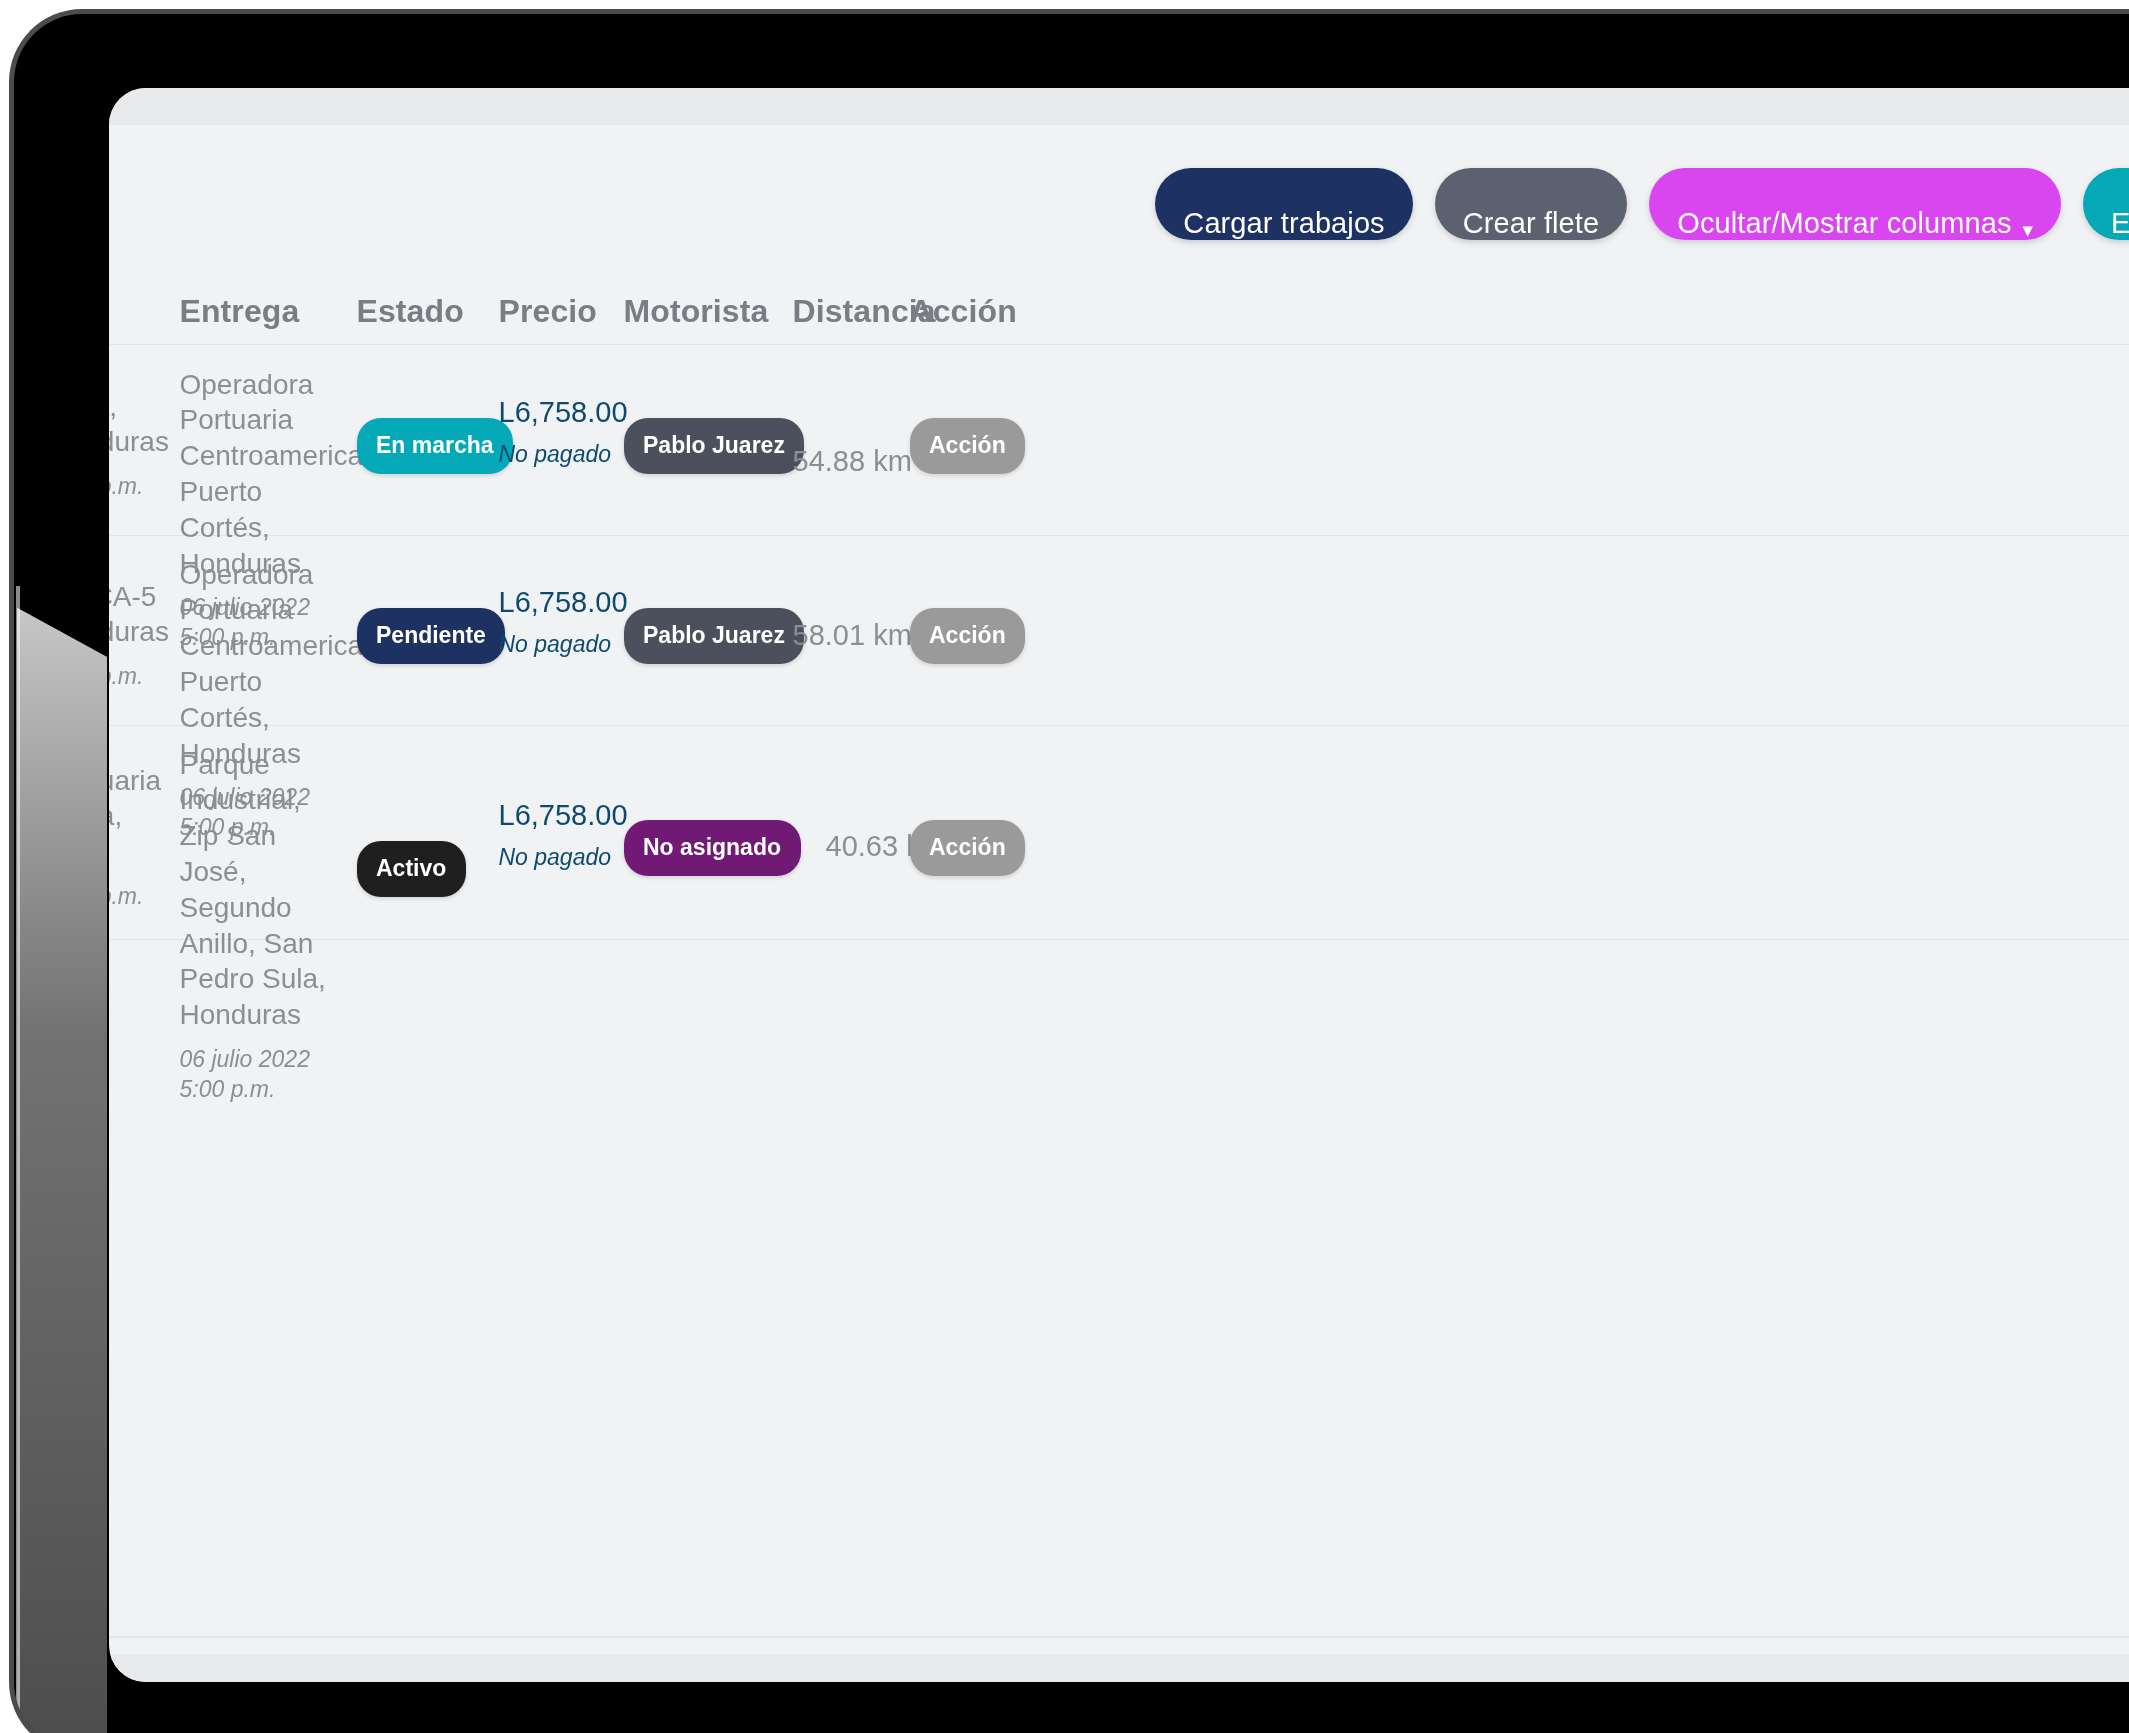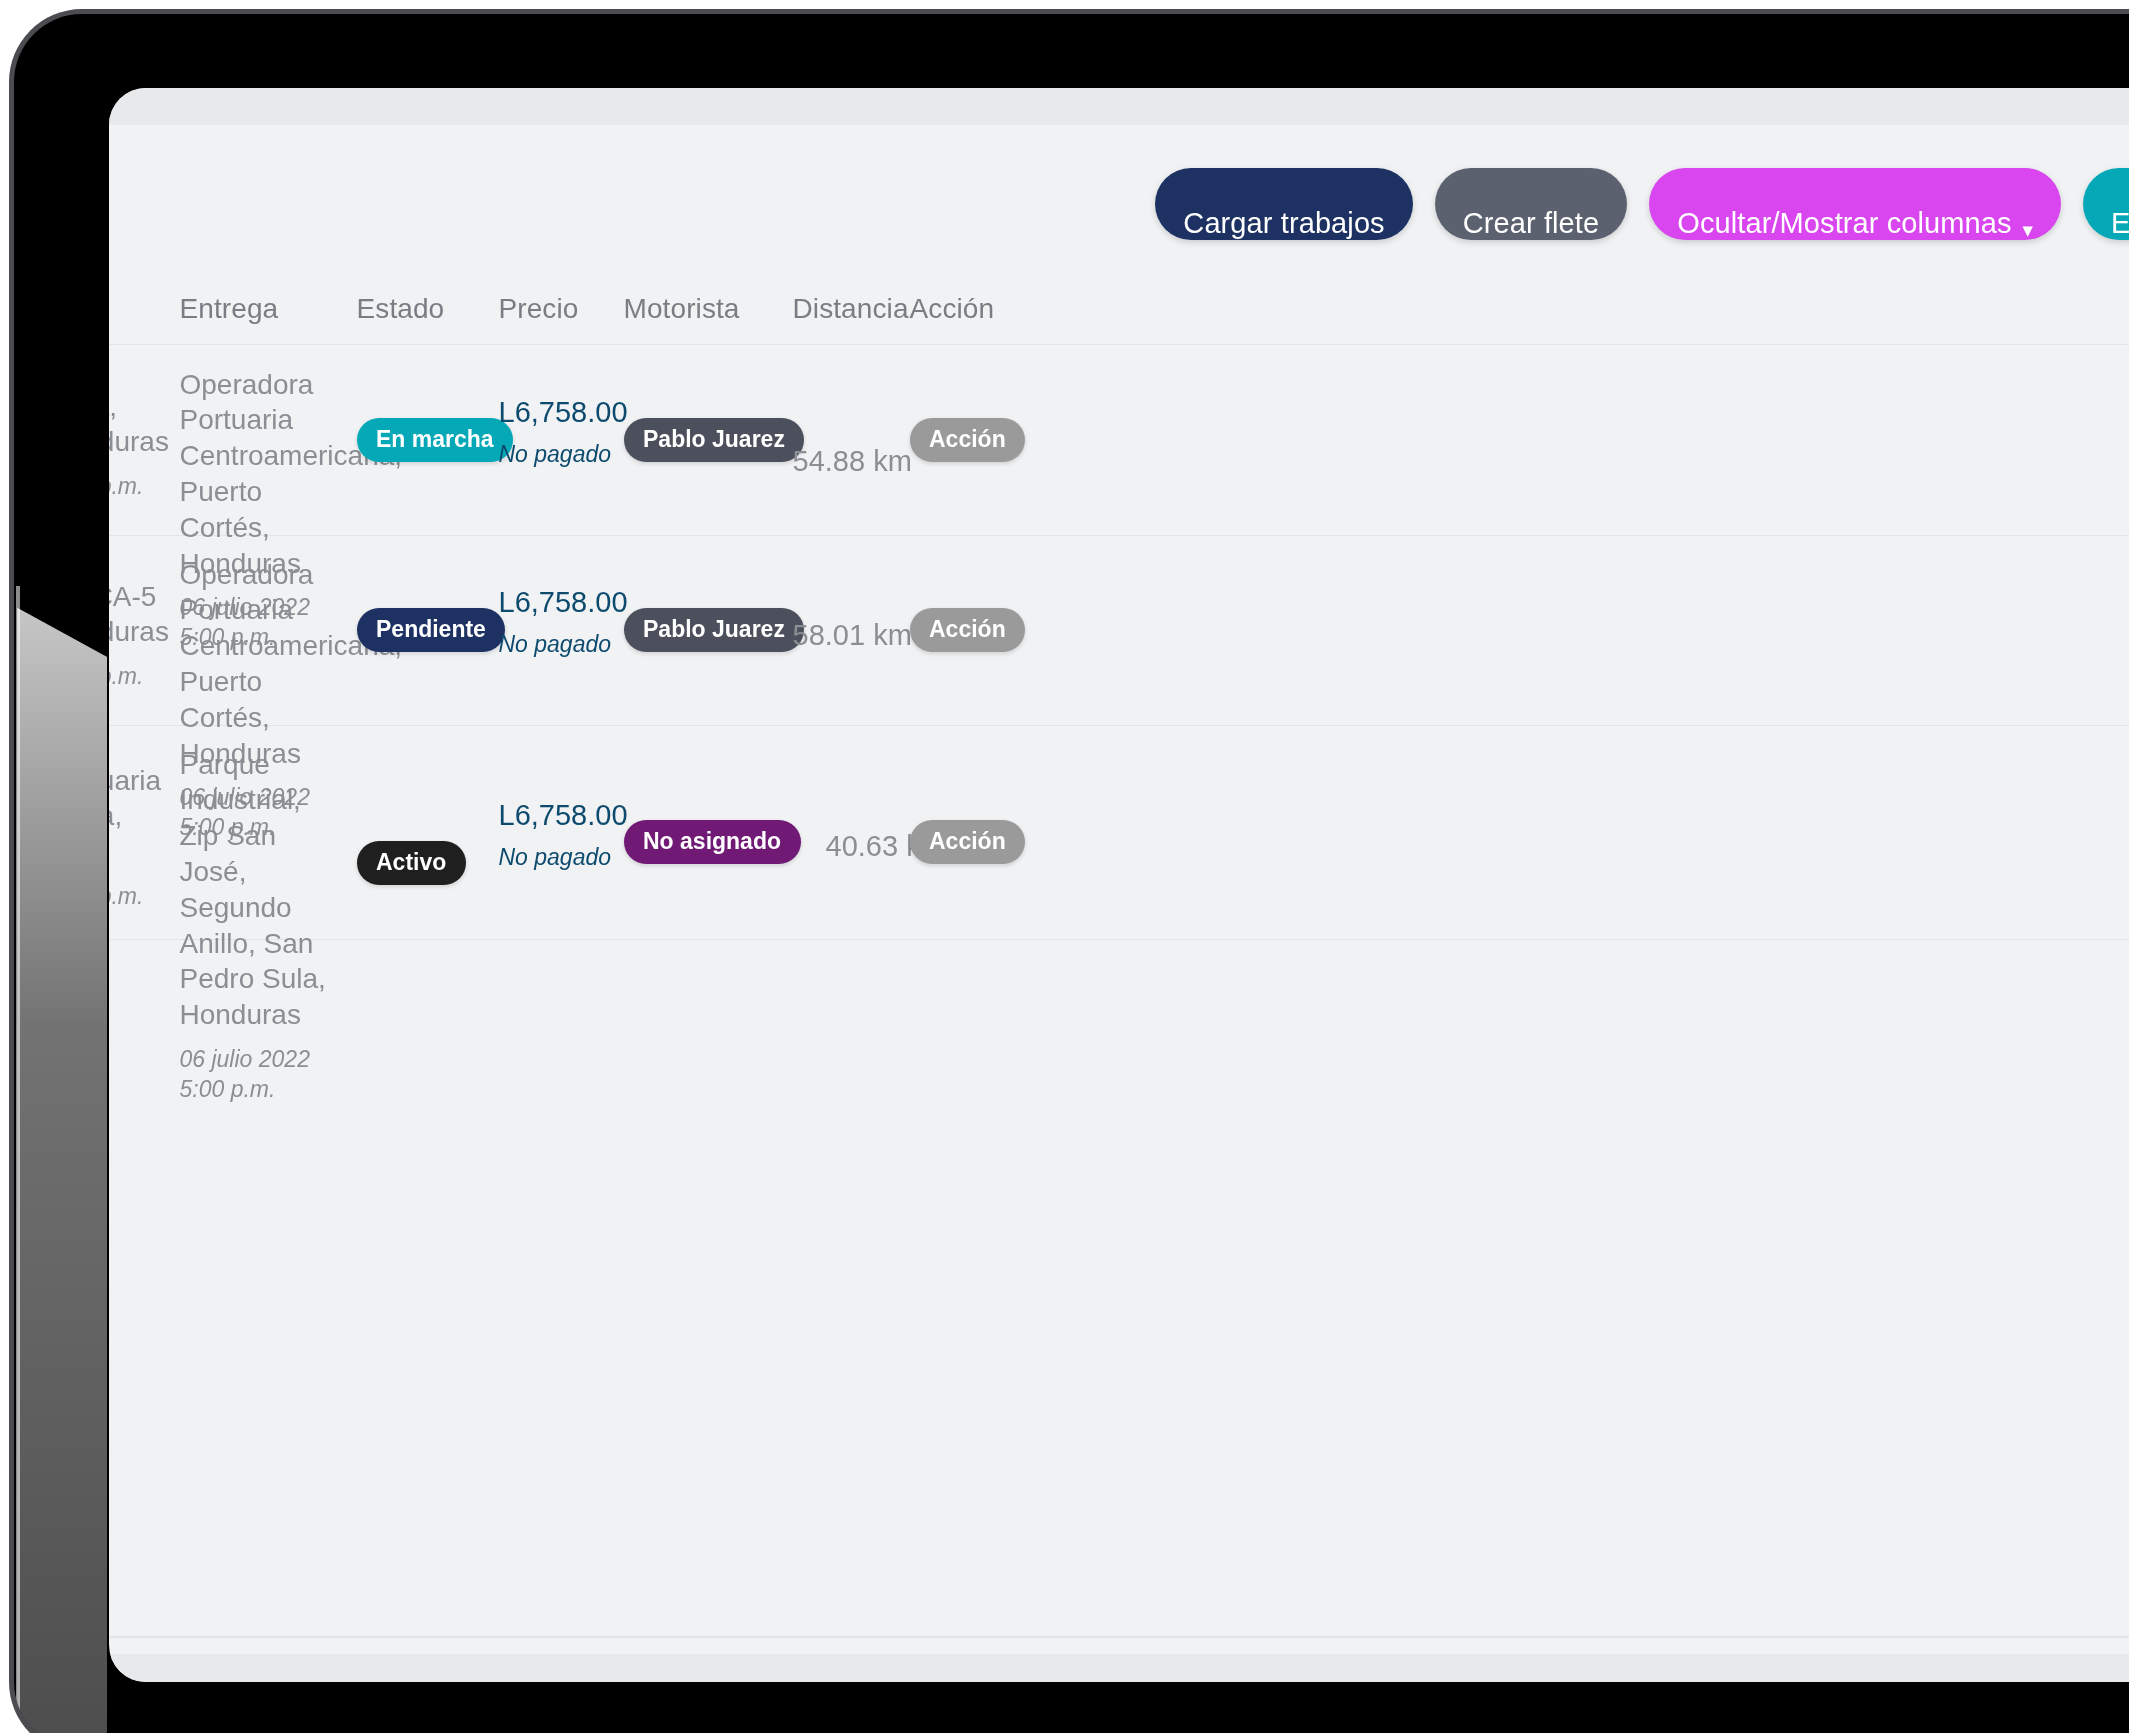--- a/index.html
+++ b/index.html
@@ -110,22 +110,22 @@
     width:100%;
     border-bottom:1.8px solid #e3e4e6;
   }
   #row-0{ top:257px; height:190px; }
   #row-1{ top:447px; height:190px; }
   #row-2{ top:637px; height:214px; }
 
   .cell{ position:absolute; }
   .th{
     color:#7a7d83;
-    font-size:28px;
-    font-weight:normal;
+    font-size:32px;
+    font-weight:bold;
     letter-spacing:0.1px;
     top:22px;
   }
 
   
   .c-origen   { left:-61px; width:183px; }
   .c-entrega  { left:71px;  width:164px; }
   .c-estado   { left:248px;  width:128px; }
   .c-precio   { left:390px;  width:116px; }
   .c-motorista{ left:515px;  width:170px; }
@@ -145,21 +145,21 @@
     font-size:23px;
     margin-top:12px;
     color:#8b8e93;
   }
   .origen-cell{ white-space:nowrap; }
 
   .badge{
     display:inline-flex;
     align-items:center;
     justify-content:center;
-    height:44px;
+    height:56px;
     border-radius:24px;
     color:#ffffff;
     font-size:23px;
     font-weight:bold;
     padding:0 19.5px;
     white-space:nowrap;
     box-shadow:0 1.8px 4.3px rgba(0,0,0,0.14);
     cursor:pointer;
     user-select:none;
   }

